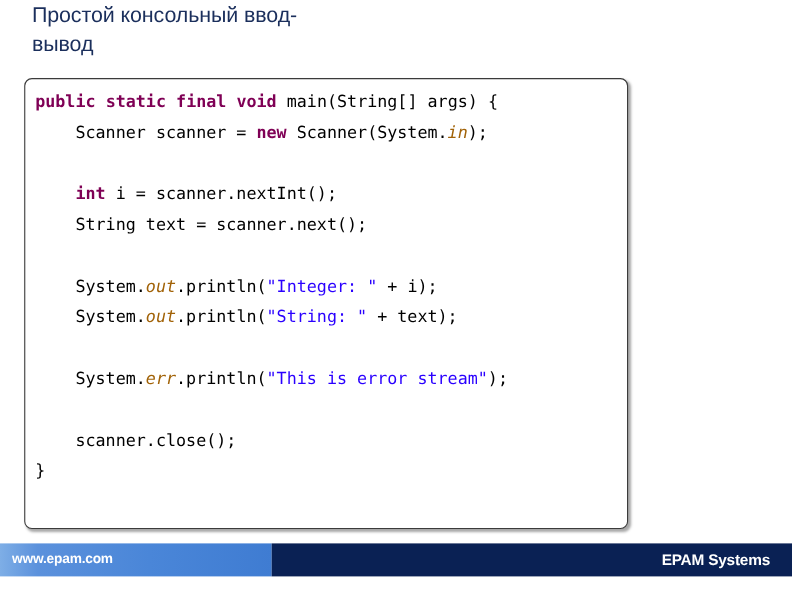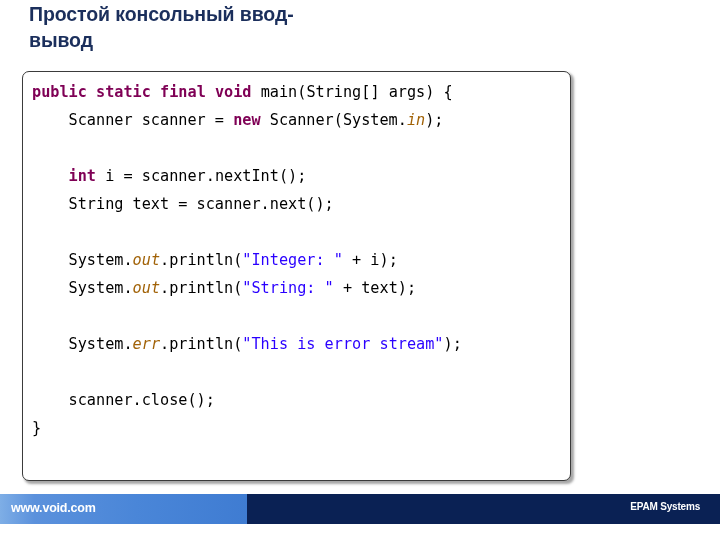--- a/index.html
+++ b/index.html
@@ -17,21 +17,21 @@
 
   
   #slide-title {
     position: absolute;
     left: 29px;
     top: 1px;
     width: 460px;
     font-family: "Liberation Sans", sans-serif;
     font-size: 19.5px;
     line-height: 26px;
-    font-weight: bold;
+    font-weight: normal;
     color: #1b2f5c;
     letter-spacing: -0.1px;
     white-space: pre-line;
   }
 
   
   #code-box {
     position: absolute;
     left: 22px;
     top: 71px;
@@ -91,21 +91,21 @@
     top: 0;
     width: 473px;
     height: 30px;
     background: #0a2154;
   }
   #footer-brand {
     position: absolute;
     right: 20px;
     top: 7px;
     font-family: "Liberation Sans", sans-serif;
-    font-size: 10px;
+    font-size: 14px;
     font-weight: bold;
     color: #ffffff;
     letter-spacing: -0.2px;
   }
   #page-number {
     position: absolute;
     right: 22px;
     top: 554px;
     font-family: "Liberation Sans", sans-serif;
     font-size: 12px;
@@ -117,20 +117,20 @@
 
 <div id="slide-title">Простой консольный ввод-
 вывод</div>
 
 <div id="code-box">
   <div id="code-listing"><div class="code-line"><span class="kw">public</span><span class="pln"> </span><span class="kw">static</span><span class="pln"> </span><span class="kw">final</span><span class="pln"> </span><span class="kw">void</span><span class="pln"> main(String[] args) {</span></div><div class="code-line"><span class="pln">    Scanner scanner = </span><span class="kw">new</span><span class="pln"> Scanner(System.</span><span class="fld">in</span><span class="pln">);</span></div><div class="code-line">&nbsp;</div><div class="code-line"><span class="pln">    </span><span class="kw">int</span><span class="pln"> i = scanner.nextInt();</span></div><div class="code-line"><span class="pln">    String text = scanner.next();</span></div><div class="code-line">&nbsp;</div><div class="code-line"><span class="pln">    System.</span><span class="fld">out</span><span class="pln">.println(</span><span class="str">"Integer: "</span><span class="pln"> + i);</span></div><div class="code-line"><span class="pln">    System.</span><span class="fld">out</span><span class="pln">.println(</span><span class="str">"String: "</span><span class="pln"> + text);</span></div><div class="code-line">&nbsp;</div><div class="code-line"><span class="pln">    System.</span><span class="fld">err</span><span class="pln">.println(</span><span class="str">"This is error stream"</span><span class="pln">);</span></div><div class="code-line">&nbsp;</div><div class="code-line"><span class="pln">    scanner.close();</span></div><div class="code-line"><span class="pln">}</span></div></div>
 </div>
 
 <div id="footer">
   <div id="footer-left">
-    <span id="footer-url">www.void.com</span>
+    <span id="footer-url">www.epam.com</span>
   </div>
   <div id="footer-right">
     <span id="footer-brand">EPAM Systems</span>
   </div>
 </div>
 
 <div id="page-number">42</div>
 
 </body></html>

